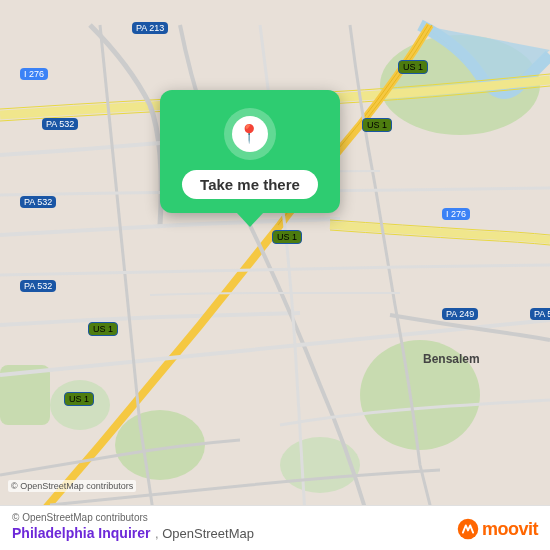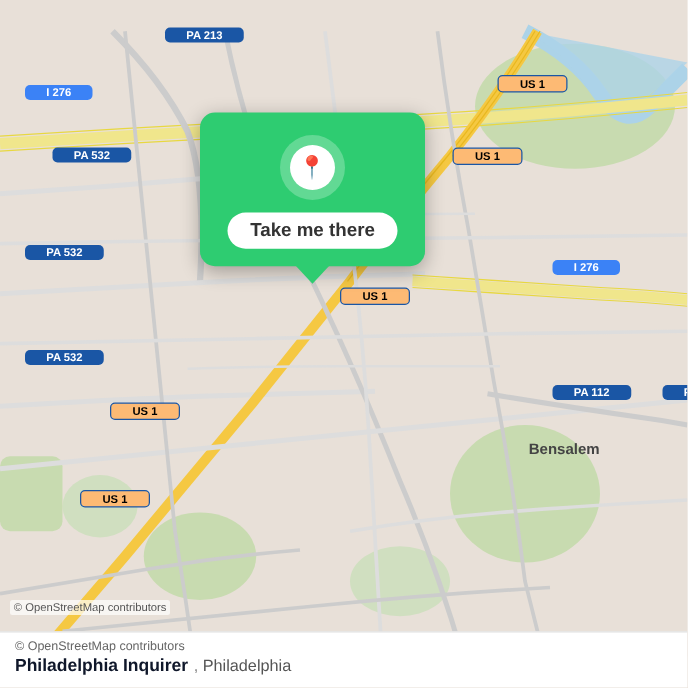--- a/index.html
+++ b/index.html
@@ -118,21 +118,21 @@
 
     .bottom-bar-copyright {
       font-size: 10px;
       color: #666;
       margin-bottom: 1px;
     }
 
     .bottom-bar-title {
       font-size: 14px;
       font-weight: 600;
-      color: #0f172a;
+      color: #6d28d9;
     }
 
     .bottom-bar-subtitle {
       font-size: 13px;
       color: #555;
       display: inline;
     }
 
     
     .moovit-logo {
@@ -155,33 +155,33 @@
       font-weight: bold;
       color: #ff6600;
       letter-spacing: -0.5px;
     }
 
     
     .road-badge {
       position: absolute;
       border-radius: 4px;
       font-size: 9px;
-      font-weight: bold;
-      padding: 1px 17px;
+      font-weight: normal;
+      padding: 1px 4px;
       z-index: 5;
       white-space: nowrap;
     }
 
     .badge-interstate {
       background: #3b82f6;
       color: white;
     }
 
     .badge-us {
-      background: #fdba74;
+      background: #4d7c0f;
       color: #000;
       border: 1.5px solid #1a56a5;
     }
 
     .badge-pa {
       background: #1a56a5;
       color: white;
     }
 
     
@@ -267,21 +267,21 @@
   <div class="road-badge badge-pa" style="top:22px;left:132px;">PA 213</div>
   <div class="road-badge badge-pa" style="top:118px;left:42px;">PA 532</div>
   <div class="road-badge badge-pa" style="top:196px;left:20px;">PA 532</div>
   <div class="road-badge badge-pa" style="top:280px;left:20px;">PA 532</div>
   <div class="road-badge badge-us" style="top:60px;left:398px;">US 1</div>
   <div class="road-badge badge-us" style="top:118px;left:362px;">US 1</div>
   <div class="road-badge badge-us" style="top:230px;left:272px;">US 1</div>
   <div class="road-badge badge-us" style="top:322px;left:88px;">US 1</div>
   <div class="road-badge badge-us" style="top:392px;left:64px;">US 1</div>
   <div class="road-badge badge-interstate" style="top:208px;left:442px;">I 276</div>
-  <div class="road-badge badge-pa" style="top:308px;left:442px;">PA 112</div>
+  <div class="road-badge badge-pa" style="top:308px;left:442px;">PA 249</div>
   <div class="road-badge badge-pa" style="top:308px;left:530px;">PA 5</div>
 
   <div class="area-label" style="top:352px;left:390px;">Bensalem</div>
 
   <div class="info-card">
     <div class="location-icon-wrapper">
       <div class="location-icon-inner">
         <span class="location-pin">📍</span>
       </div>
     </div>
@@ -289,19 +289,26 @@
   </div>
 
   <div class="osm-credit">© OpenStreetMap contributors</div>
 
   <div class="bottom-bar">
     <div style="display:flex;align-items:center;justify-content:space-between;">
       <div>
         <div class="bottom-bar-copyright">© OpenStreetMap contributors</div>
         <span class="bottom-bar-title">Philadelphia Inquirer</span>
         <span style="color:#888;font-size:13px;">, </span>
-        <span class="bottom-bar-subtitle">Philadelphia</span>
+        <span class="bottom-bar-subtitle">OpenStreetMap</span>
       </div>
 
+      <div class="moovit-logo">
+        <svg class="moovit-icon" viewBox="0 0 30 30" xmlns="http://www.w3.org/2000/svg">
+          <circle cx="15" cy="15" r="14" fill="#ff6600"></circle>
+          <path d="M8 20 L12 10 L15 17 L18 10 L22 20" stroke="white" stroke-width="2.5" fill="none" stroke-linejoin="round" stroke-linecap="round"></path>
+        </svg>
+        <span class="moovit-text">moovit</span>
+      </div>
     </div>
   </div>
 
 </div>
 
 </body></html>

